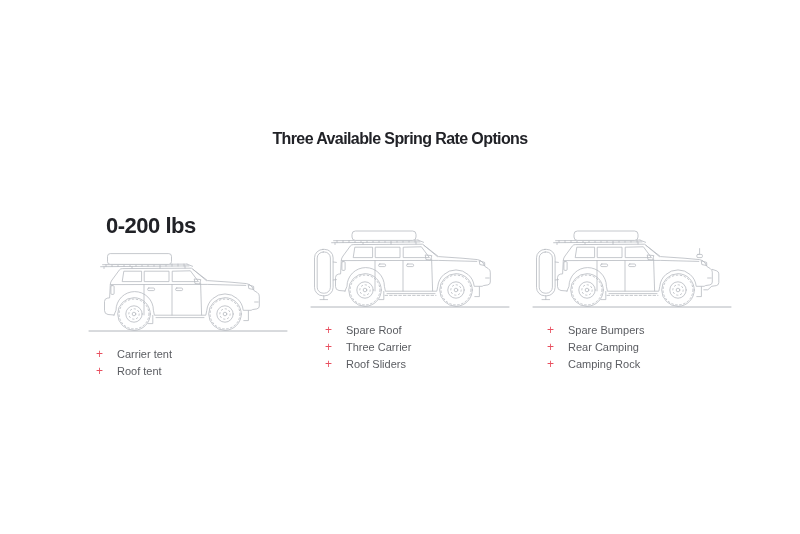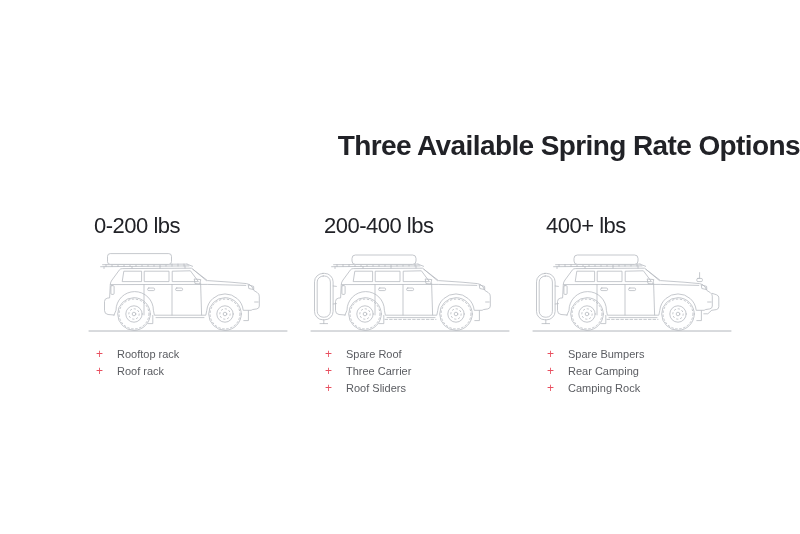--- a/index.html
+++ b/index.html
@@ -15,42 +15,42 @@
     width:800px;height:534px;
     background:#ffffff;
     font-family:"Liberation Sans", sans-serif;
     position:relative;
     overflow:hidden;
   }
   .page-title{
     position:absolute;
     top:130px;left:0;right:0;
     margin:0;
-    text-align:right;
-    font-size:28px;
+    text-align:center;
+    font-size:16px;
     font-weight:700;
     letter-spacing:-0.6px;
     color:var(--heading);
   }
   .columns{
     position:absolute;
     top:214px;left:88px;
     display:flex;
     gap:22px;
   }
   .col{
     width:200px;
     display:flex;
     flex-direction:column;
   }
   .col h2{
-    margin:0 0 0 6px;
+    margin:0 0 0 18px;
     font-size:22px;
     line-height:24px;
-    font-weight:400;
+    font-weight:700;
     letter-spacing:-0.5px;
     color:var(--heading);
     white-space:nowrap;
   }
   .col.indented h2{margin-left:14px;}
   svg.car{
     display:block;
     margin-top:3px;
     stroke:var(--line-art);
   }
@@ -162,31 +162,30 @@
     <section class="col">
       <h2>0-200 lbs</h2>
       <svg class="car" width="200" height="96" viewBox="0 0 200 96" role="img" aria-label="Line drawing of SUV side profile with rooftop tent and roof rack">
         <use href="#car-base"></use>
         <use href="#acc-tent"></use>
         <use href="#ground" class="ground"></use>
       </svg>
       <ul class="features">
         <li class="feature">
           <span class="plus">+</span>
-          <span>Rooftop rack</span>
-        </li>
-        <li class="feature">
-          <span class="plus">+</span>
-          <span>Roof rack</span>
+          <span>Carrier tent</span>
+        </li>
+        <li class="feature">
+          <span class="plus">+</span>
+          <span>Roof tent</span>
         </li>
       </ul>
     </section>
 
     <section class="col indented">
-      <h2>200-400 lbs</h2>
       <svg class="car" width="200" height="96" viewBox="0 0 200 96" role="img" aria-label="Line drawing of SUV side profile with roof box, rear-mounted spare tire and rock sliders">
         <use href="#car-base" x="9"></use>
         <use href="#acc-roofbox" x="9"></use>
         <use href="#acc-sliders" x="9"></use>
         <use href="#acc-spare"></use>
         <use href="#ground" class="ground"></use>
       </svg>
       <ul class="features">
         <li class="feature">
           <span class="plus">+</span>
@@ -197,21 +196,20 @@
           <span>Three Carrier</span>
         </li>
         <li class="feature">
           <span class="plus">+</span>
           <span>Roof Sliders</span>
         </li>
       </ul>
     </section>
 
     <section class="col indented">
-      <h2>400+ lbs</h2>
       <svg class="car" width="200" height="96" viewBox="0 0 200 96" role="img" aria-label="Line drawing of SUV side profile with roof box, rear swingout spare tire and metal front bumper">
         <use href="#car-base" x="9"></use>
         <use href="#acc-roofbox" x="9"></use>
         <use href="#acc-sliders" x="9"></use>
         <use href="#acc-bumper" x="9"></use>
         <use href="#acc-spare"></use>
         <use href="#ground" class="ground"></use>
       </svg>
       <ul class="features">
         <li class="feature">

